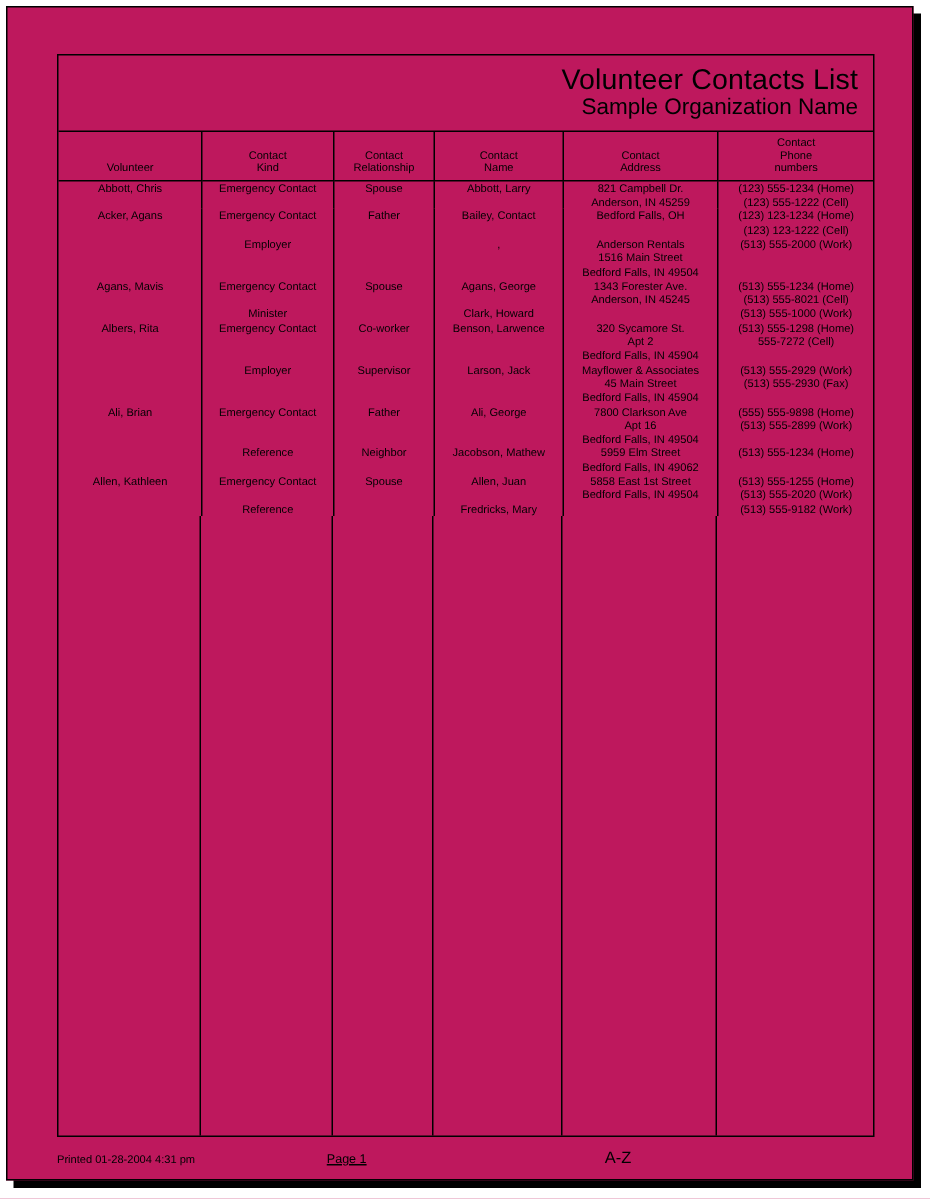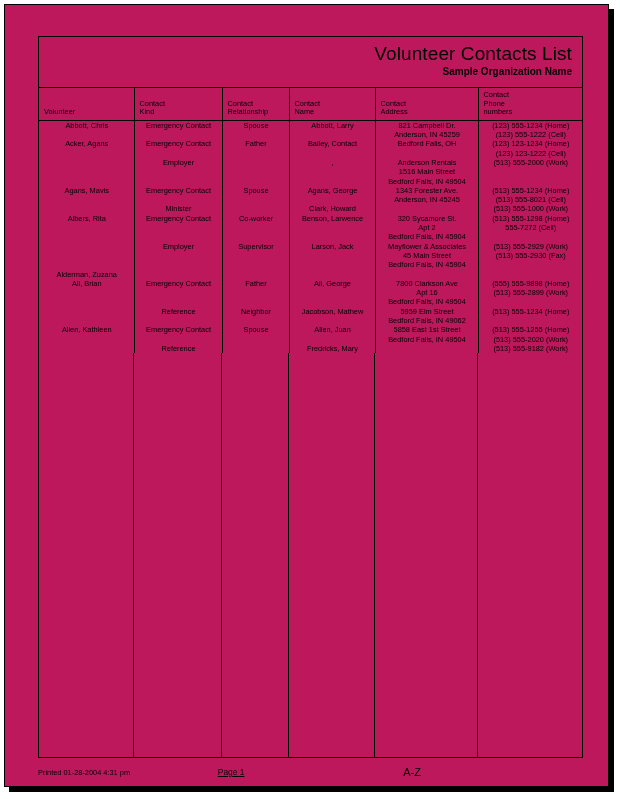--- a/index.html
+++ b/index.html
@@ -51,23 +51,23 @@
     text-align: right;
     flex: 0 0 auto;
   }
   .report-title {
     font-size: 19px;
     line-height: 25px;
     letter-spacing: 0.1px;
     white-space: nowrap;
   }
   .report-subtitle {
-    font-size: 10px;
+    font-size: 15px;
     line-height: 12px;
-    font-weight: bold;
+    font-weight: normal;
     white-space: nowrap;
   }
 
   
   .table-wrap {
     flex: 1 1 auto;
     display: flex;
     flex-direction: column;
     min-height: 0;
   }
@@ -81,21 +81,21 @@
   table.report col.c-kind      { width: 88px; }
   table.report col.c-rel       { width: 67px; }
   table.report col.c-name      { width: 86px; }
   table.report col.c-addr      { width: 103px; }
   table.report col.c-phone     { width: 104px; }
 
   table.report thead th {
     border-right: 1px solid #000000;
     border-bottom: 1px solid #000000;
     vertical-align: bottom;
-    text-align: left;
+    text-align: center;
     font-weight: normal;
     font-size: 7.4px;
     line-height: 8.6px;
     padding: 3px 4px 3px 5px;
     height: 30px;
     box-sizing: border-box;
     white-space: pre-line;
   }
   table.report thead th:last-child { border-right: none; }
 
@@ -247,28 +247,20 @@
 Mayflower &amp; Associates
 45 Main Street
 Bedford Falls, IN 45904</td>
               <td>(513) 555-1298 (Home)
 555-7272 (Cell)
 
 (513) 555-2929 (Work)
 (513) 555-2930 (Fax)</td>
             </tr>
             <tr class="group-row">
-              <td>Alderman, Zuzana</td>
-              <td></td>
-              <td></td>
-              <td></td>
-              <td></td>
-              <td></td>
-            </tr>
-            <tr class="group-row">
               <td>Ali, Brian</td>
               <td>Emergency Contact
 
 
 Reference</td>
               <td>Father
 
 
 Neighbor</td>
               <td>Ali, George

